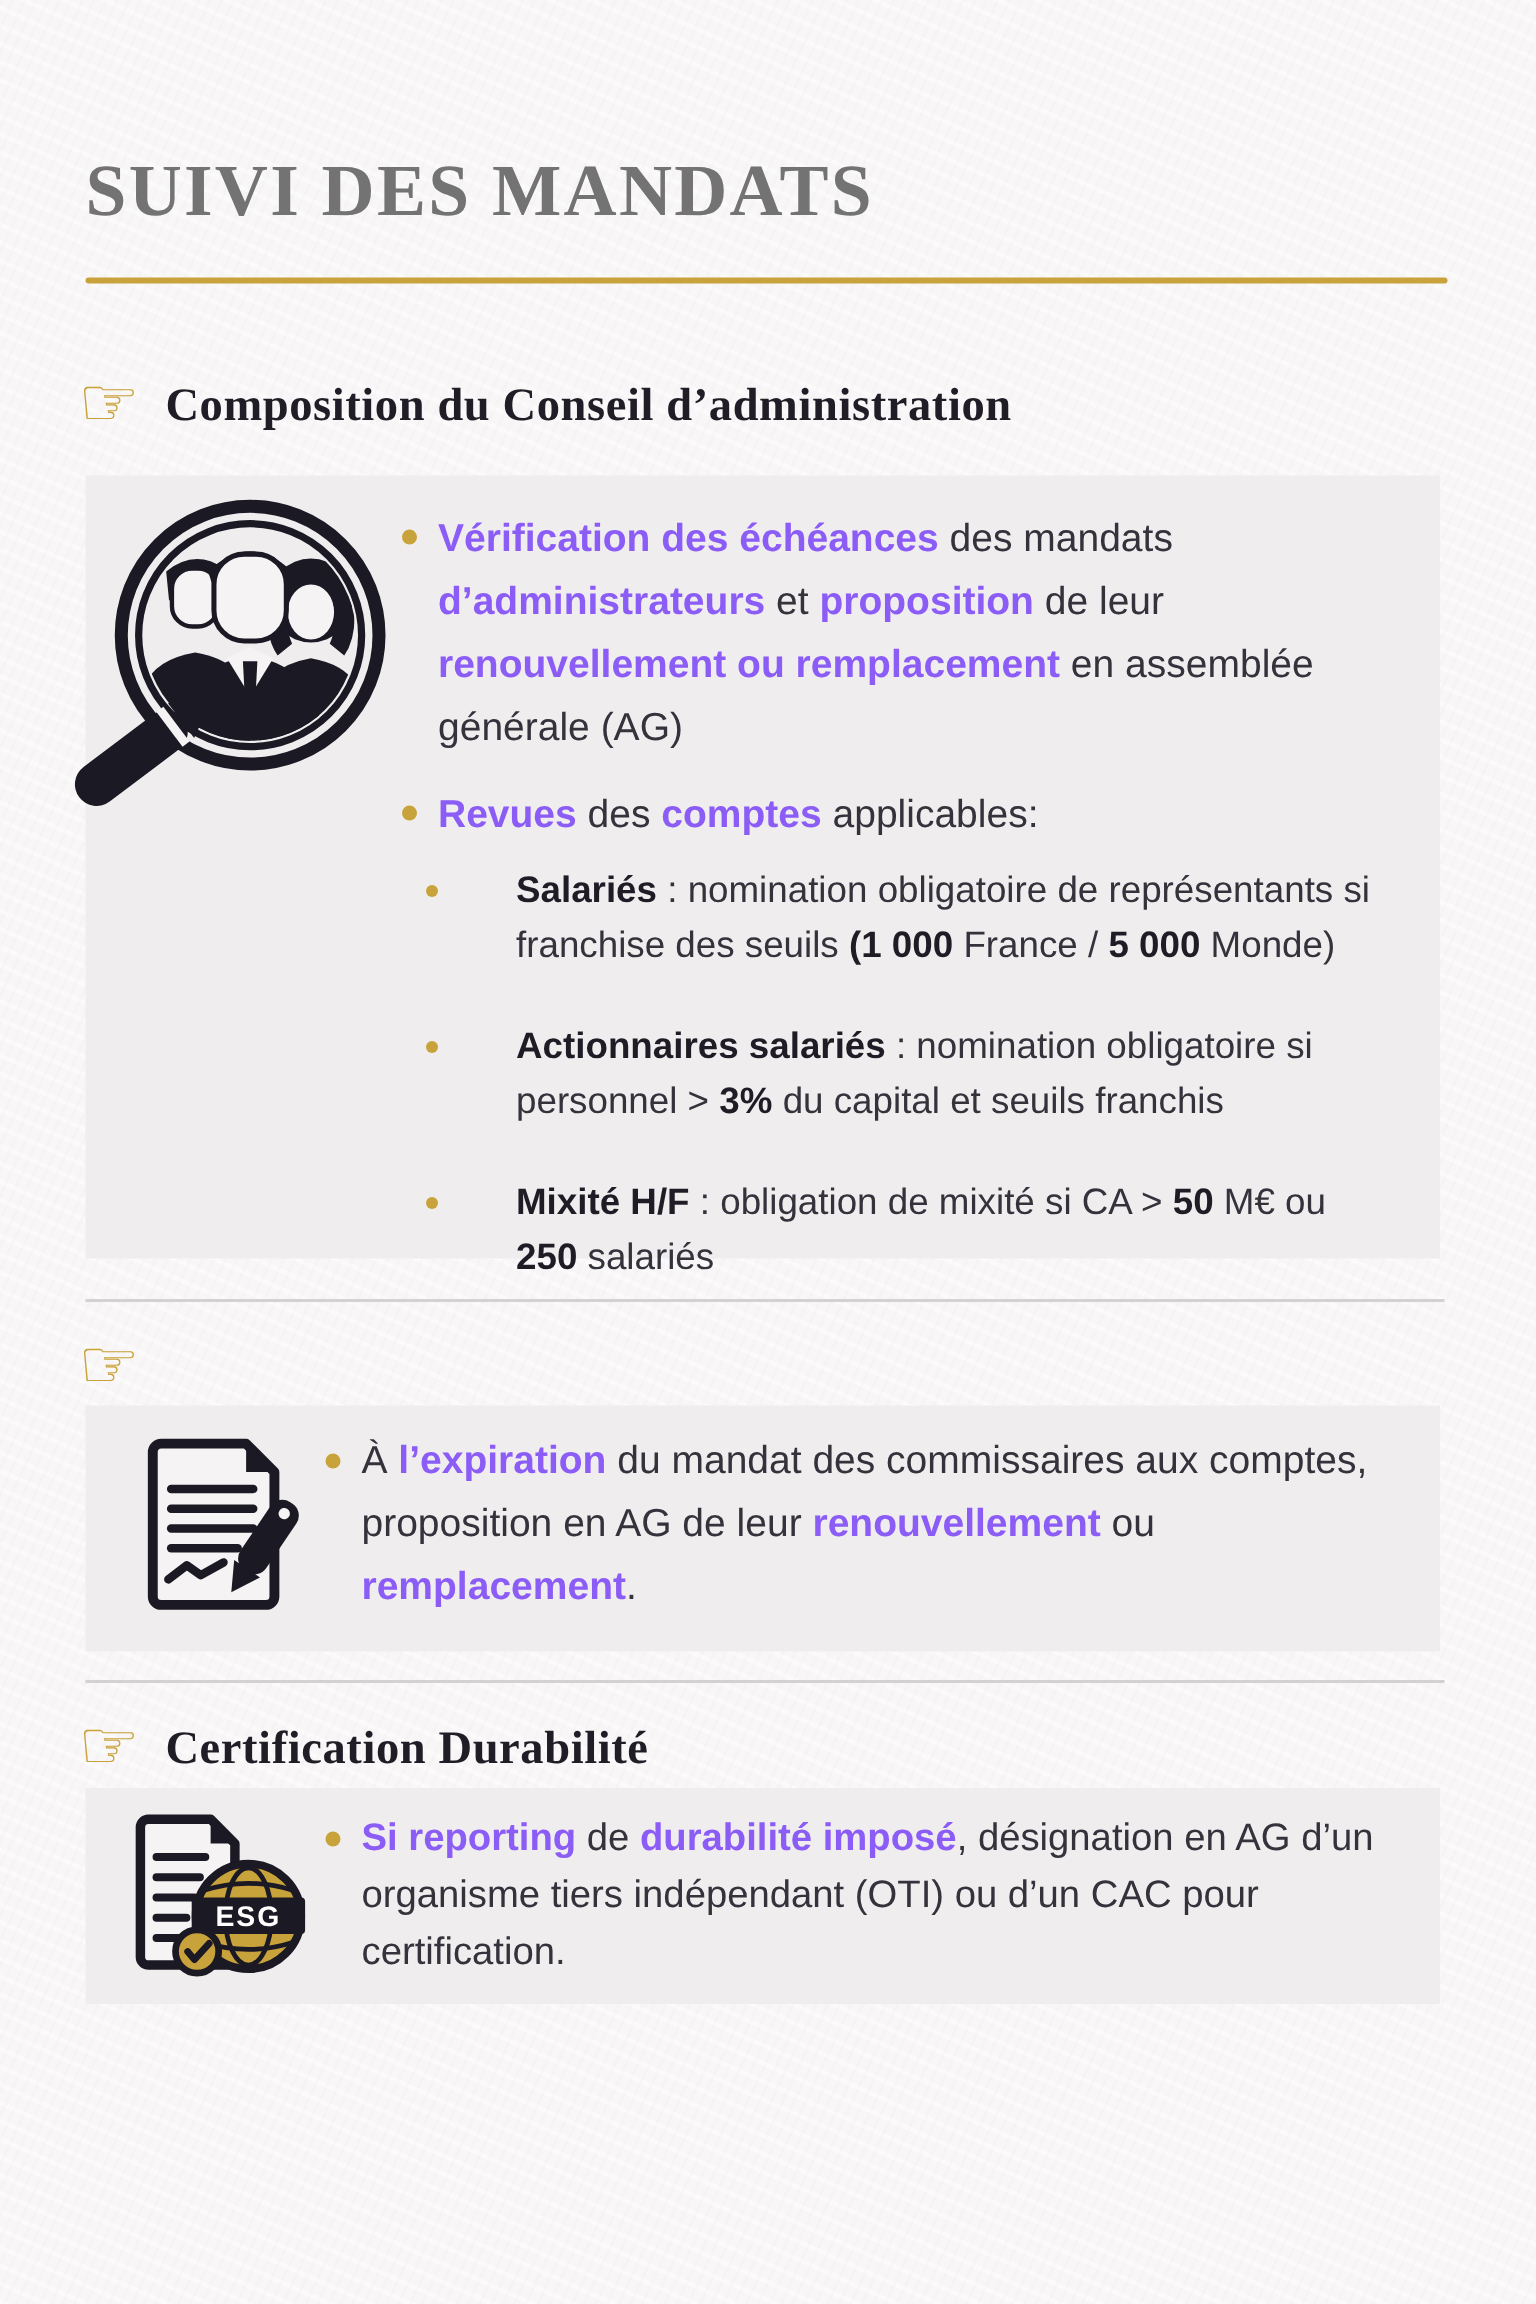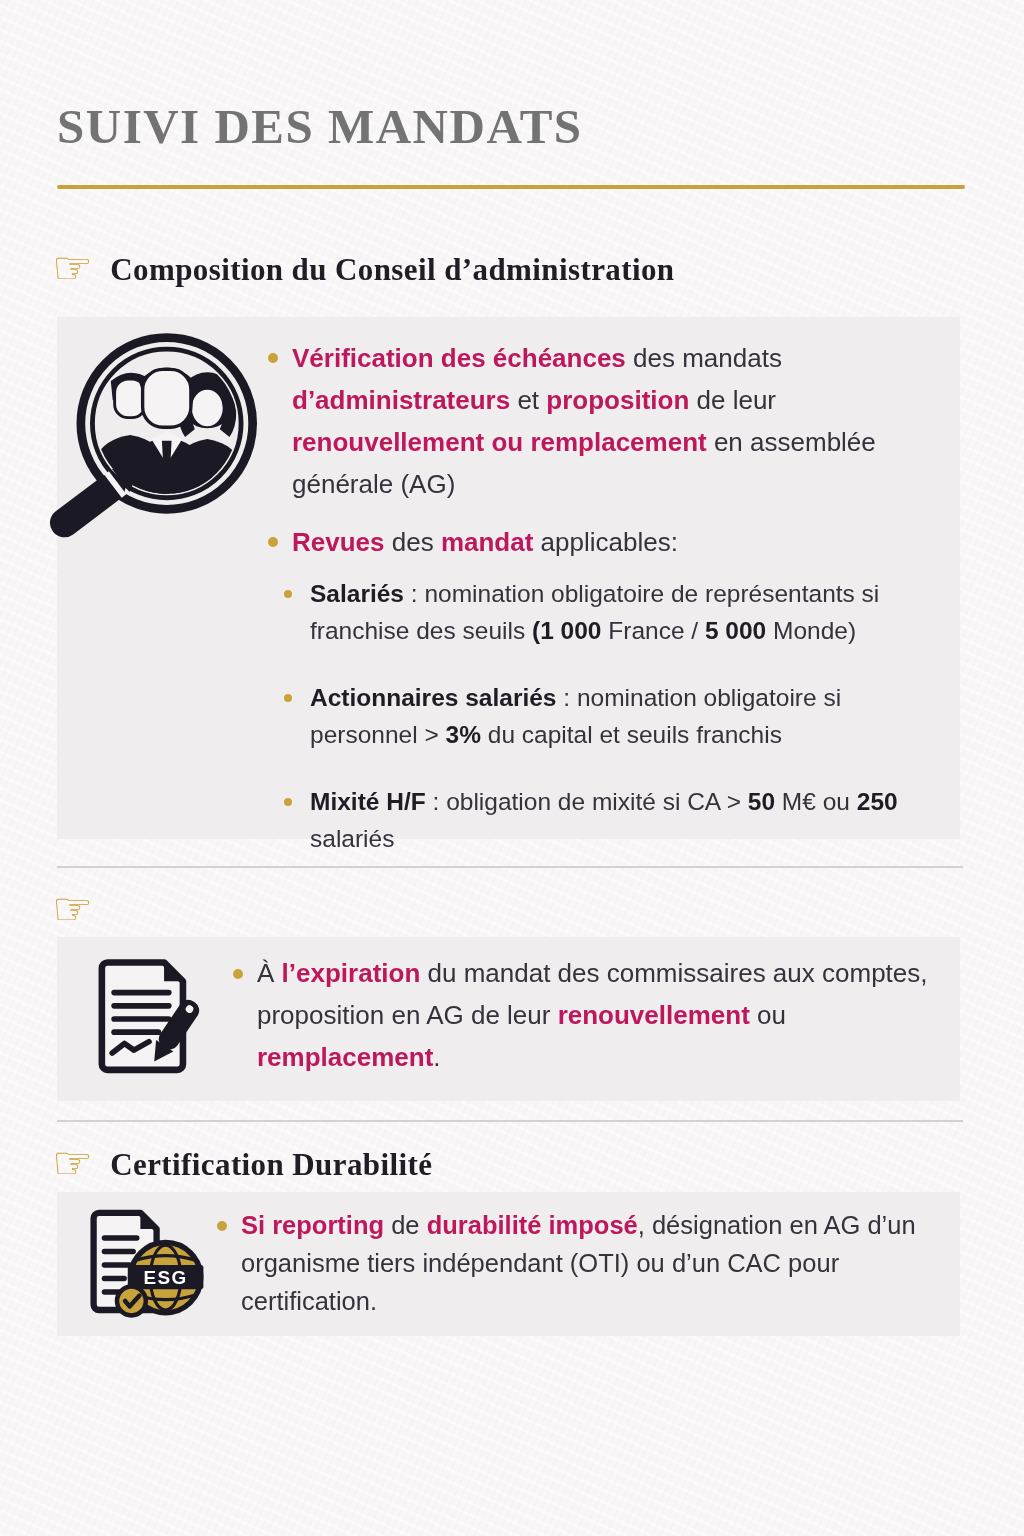--- a/index.html
+++ b/index.html
@@ -53,34 +53,34 @@
   #divider-1{ top:866px; }
   #divider-2{ top:1120px; }
 
   .card-icon{ position:absolute; }
   #icon-board{ left:-8px; top:8px; width:222px; height:222px; }
   #icon-contract{ left:26px; top:16px; width:132px; height:132px; }
   #icon-esg{ left:24px; top:10px; width:126px; height:126px; }
 
   .text-col{ position:absolute; }
   #card-1 .text-col{ left:211px; top:20px; width:660px; }
-  #card-2 .text-col{ left:176px; top:15px; width:702px; }
+  #card-2 .text-col{ left:160px; top:15px; width:702px; }
   #card-3 .text-col{ left:160px; top:14px; width:706px; }
 
   .bullet{ display:flex; align-items:flex-start; }
   .dot{
     flex:0 0 auto; width:10px; height:10px; border-radius:50%;
     background:#C8A23A; margin-top:16px; margin-right:14px;
   }
   .bullet-text{ font-size:26px; line-height:42px; color:#34323b; }
-  .bullet-text b{ font-weight:700; color:#be185d; }
+  .bullet-text b{ font-weight:700; color:#8b5cf6; }
 
   .main-b2{ margin-top:16px; }
   .sub-list{ margin-left:16px; margin-top:12px; }
-  .sub-bullet{ display:flex; align-items:flex-start; }
+  .sub-bullet{ display:flex; align-items:flex-start;gap:34px; }
   .sub-bullet + .sub-bullet{ margin-top:30px; }
   .sub-dot{
     flex:0 0 auto; width:8px; height:8px; border-radius:50%;
     background:#C8A23A; margin-top:15px; margin-right:18px;
   }
   .sub-text{ font-size:24.5px; line-height:37px; max-width:620px; color:#34323b; }
   .sub-text b{ font-weight:700; color:#1f1c26; }
 
   #card-1 .bullet-text{ max-width:650px; }
   #card-2 .bullet-text{ max-width:680px; }
@@ -143,21 +143,21 @@
       </g>
     </svg>
 
     <div class="text-col">
       <div class="bullet">
         <span class="dot"></span>
         <div class="bullet-text"><b>Vérification des échéances</b><span> des mandats </span><b>d’administrateurs</b><span> et </span><b>proposition</b><span> de leur </span><b>renouvellement ou remplacement</b><span> en assemblée générale (AG)</span></div>
       </div>
       <div class="bullet main-b2">
         <span class="dot"></span>
-        <div class="bullet-text"><b>Revues</b><span> des </span><b>mandat</b><span> applicables:</span></div>
+        <div class="bullet-text"><b>Revues</b><span> des </span><b>comptes</b><span> applicables:</span></div>
       </div>
       <div class="sub-list">
         <div class="sub-bullet">
           <span class="sub-dot"></span>
           <div class="sub-text"><b>Salariés</b><span> : nomination obligatoire de représentants si franchise des seuils </span><b>(1 000</b><span> France / </span><b>5 000</b><span> Monde)</span></div>
         </div>
         <div class="sub-bullet">
           <span class="sub-dot"></span>
           <div class="sub-text"><b>Actionnaires salariés</b><span> : nomination obligatoire si personnel &gt; </span><b>3%</b><span> du capital et seuils franchis</span></div>
         </div>

